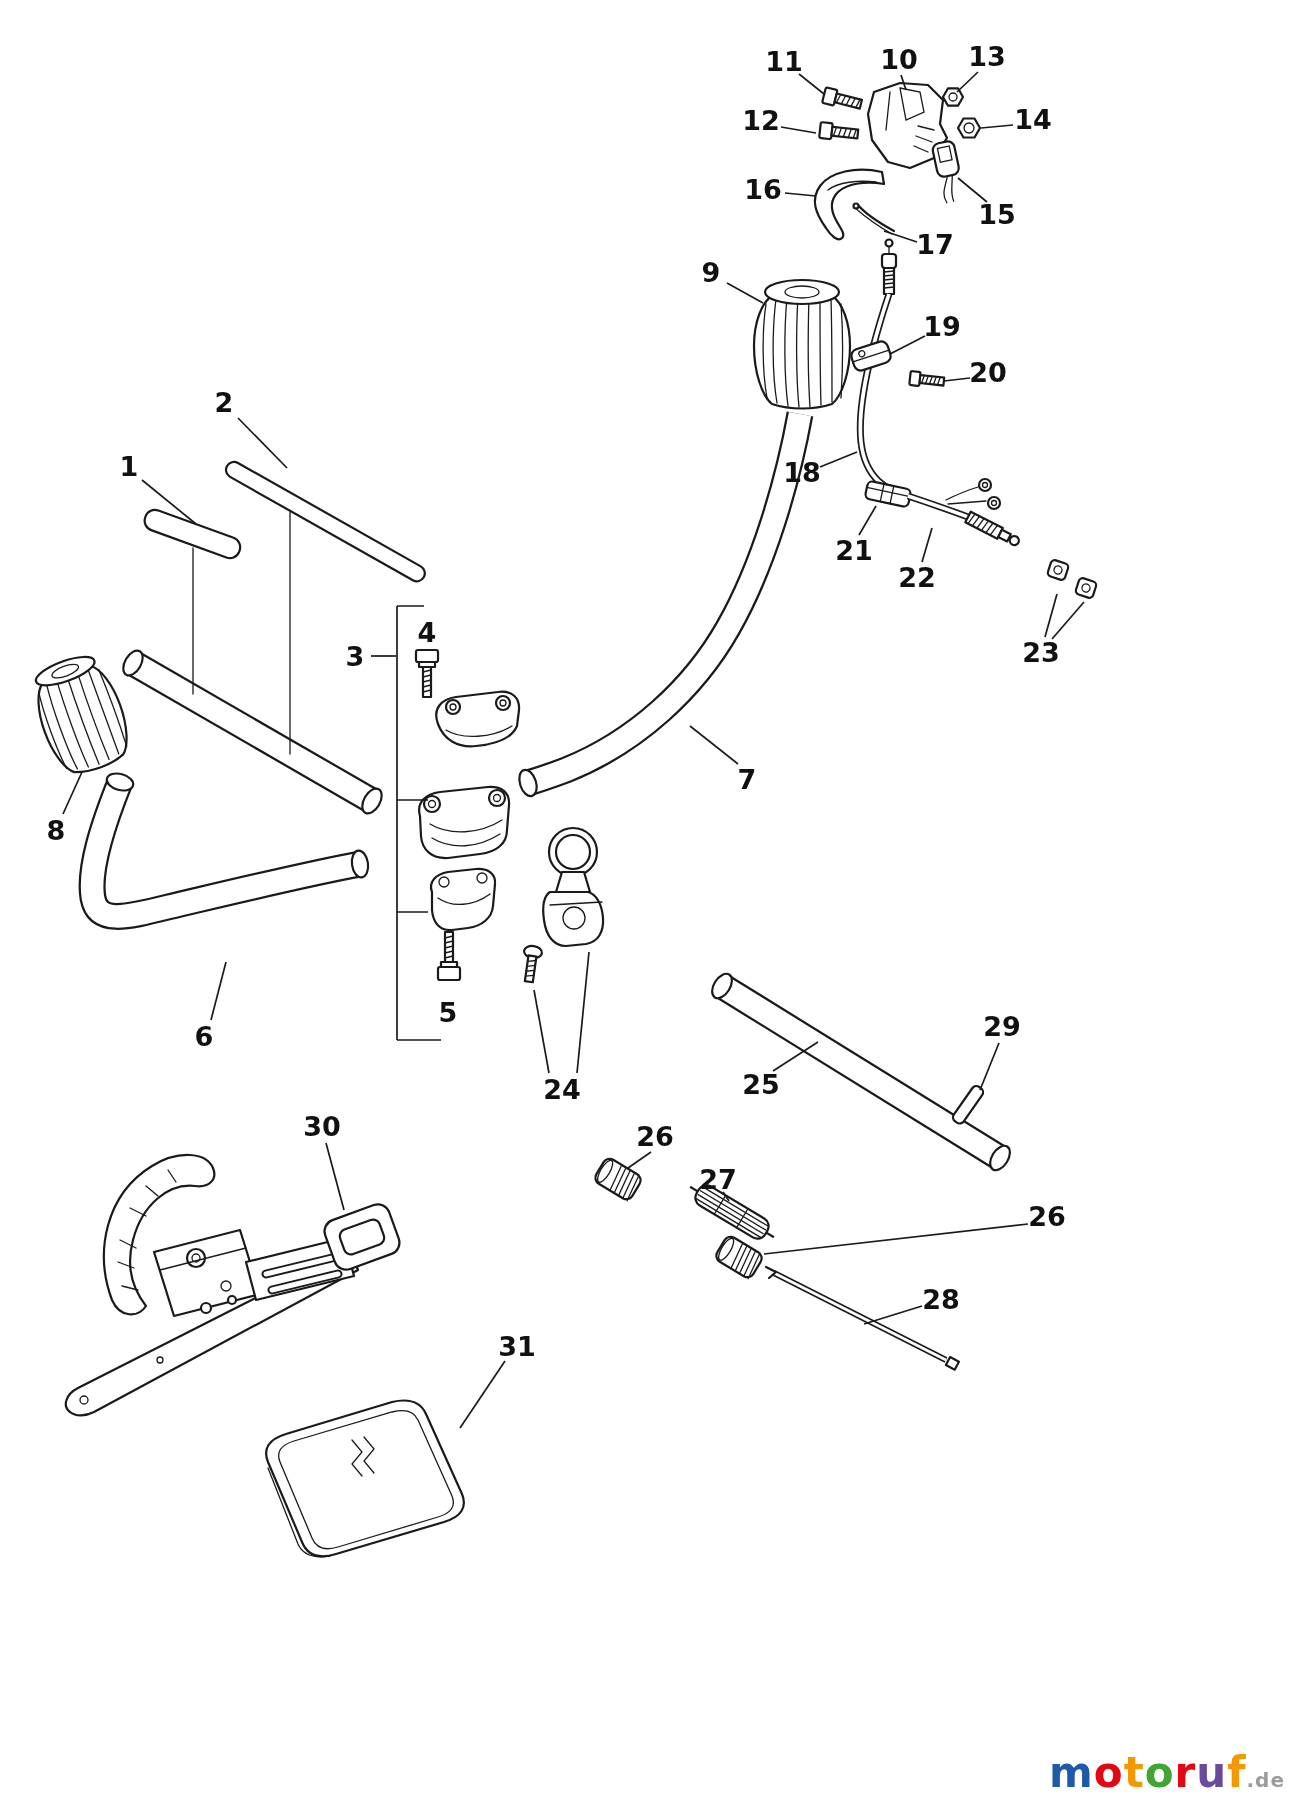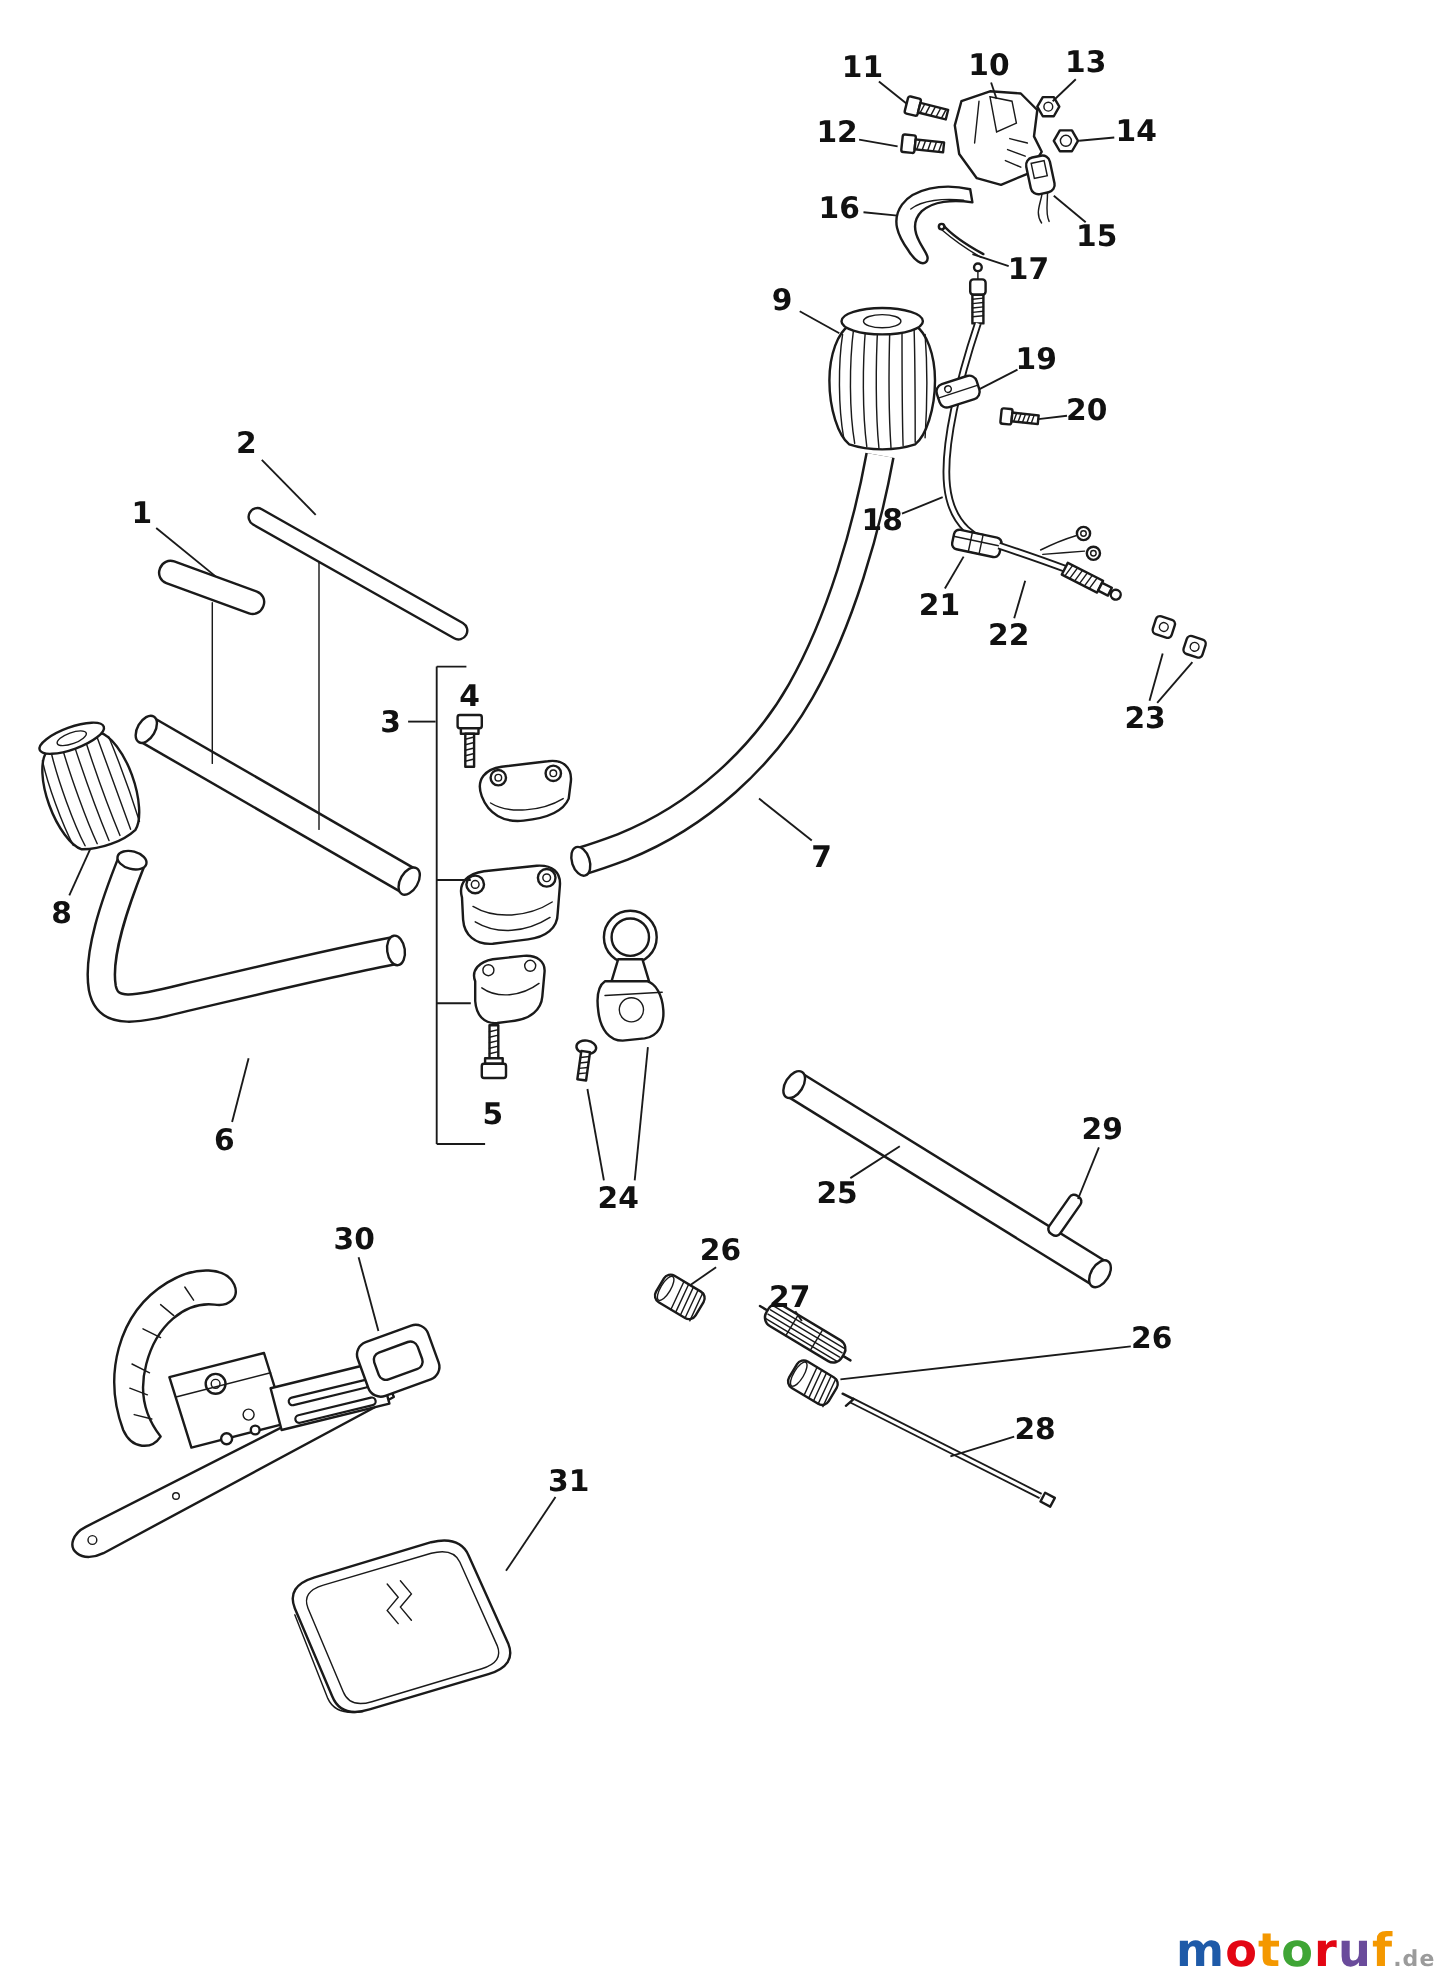--- a/index.html
+++ b/index.html
@@ -14,21 +14,21 @@
   .tube-i{fill:none;stroke:#fff;stroke-width:22.5;stroke-linecap:butt}
   .cable-o{fill:none;stroke:var(--line,#1a1a1a);stroke-width:7}
   .cable-i{fill:none;stroke:#fff;stroke-width:3.6}
   .rod-o{fill:none;stroke:var(--line,#1a1a1a);stroke-width:6}
   .rod-i{fill:none;stroke:#fff;stroke-width:2.8}
   .slot-o{stroke:var(--line,#1a1a1a);stroke-width:9;stroke-linecap:round}
   .slot-i{stroke:#fff;stroke-width:5;stroke-linecap:round}
   .leader{fill:none;stroke:var(--line,#1a1a1a);stroke-width:1.7}
   .plabel{font-family:"DejaVu Sans",sans-serif;font-size:27px;font-weight:bold;fill:#111;
           text-anchor:middle;dominant-baseline:middle}
-  .watermark{position:absolute;right:4px;bottom:6px;font-weight:bold;font-size:42px;
+  .watermark{position:absolute;right:24px;bottom:6px;font-weight:bold;font-size:42px;
              letter-spacing:1px;line-height:1;user-select:none}
   .watermark .suffix{font-size:20px;font-weight:bold}
 </style>
 </head>
 <body>
 
 <div class="page">
 <svg width="1309" height="1800" viewBox="0 0 1309 1800" xmlns="http://www.w3.org/2000/svg">
 
   <g>

